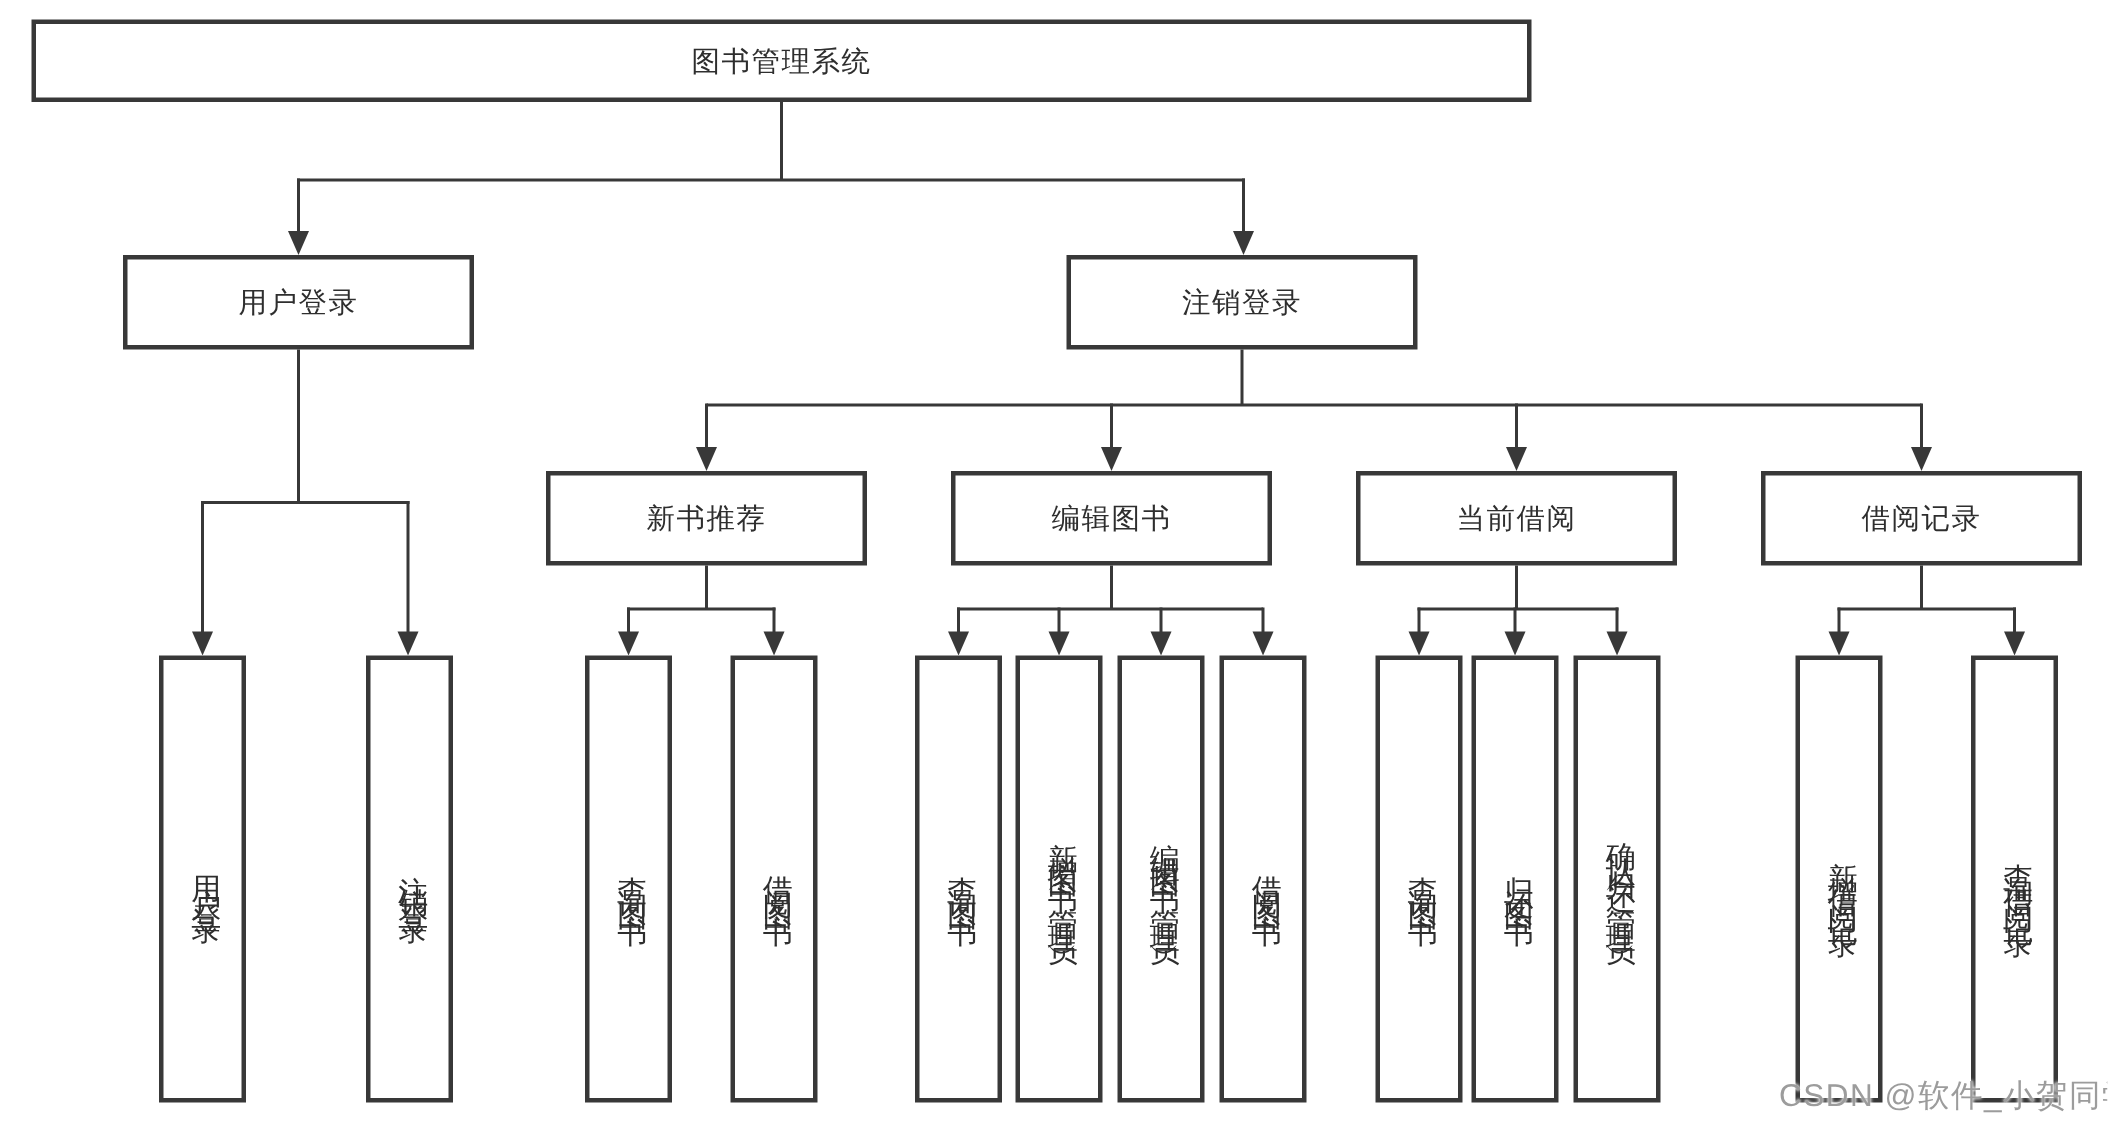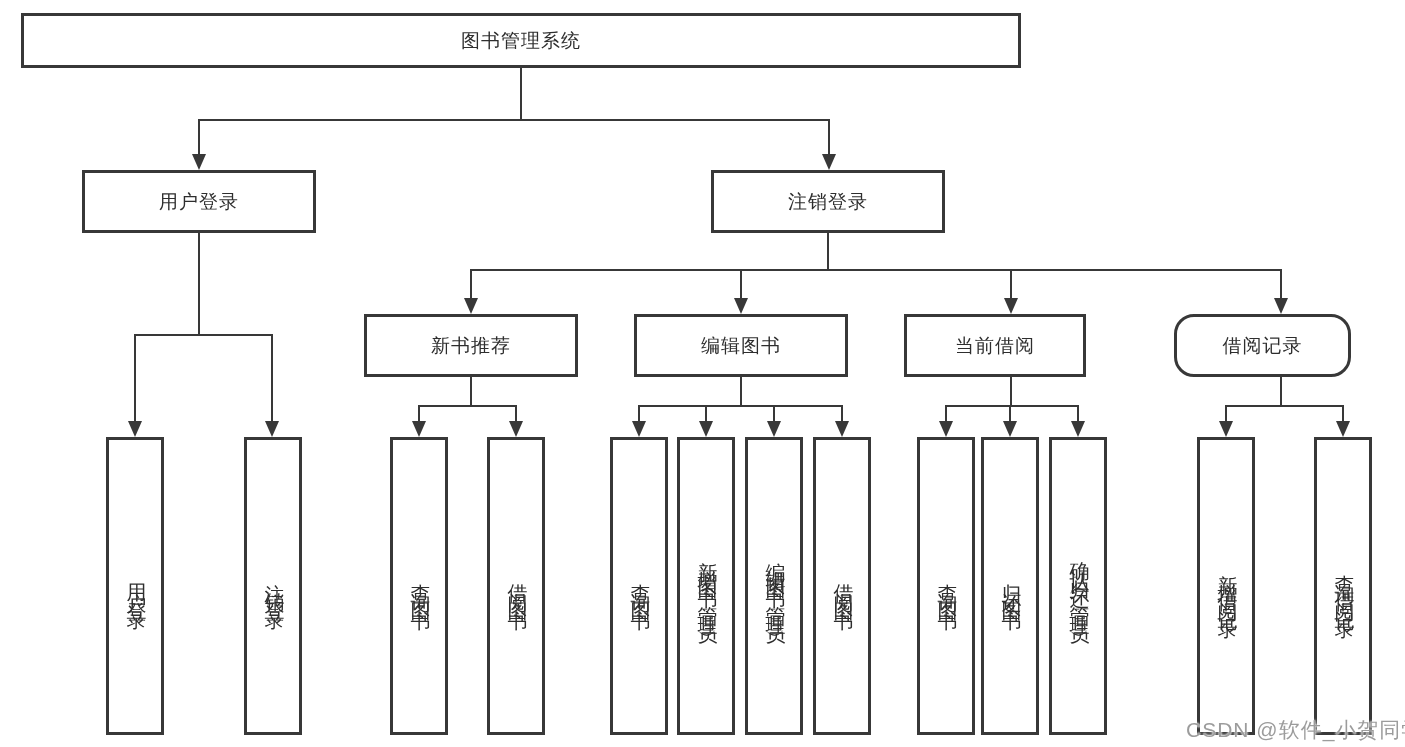--- a/index.html
+++ b/index.html
@@ -68,24 +68,24 @@
   <div class="arrow" style="left:1004px;top:298px;"></div>
   <div class="line" style="left:1280px;top:269px;width:2px;height:31px;"></div>
   <div class="arrow" style="left:1274px;top:298px;"></div>
 
   <div class="box h" style="left:364px;top:314px;width:214px;height:63px;">
     <span>新书推荐</span>
   </div>
   <div class="box h" style="left:634px;top:314px;width:214px;height:63px;">
     <span>编辑图书</span>
   </div>
-  <div class="box h" style="left:904px;top:314px;width:182px;height:63px;">
+  <div class="box h" style="left:904px;top:314px;width:214px;height:63px;">
     <span>当前借阅</span>
   </div>
-  <div class="box h" style="left:1174px;top:314px;width:177px;height:63px;border-radius:20px;">
+  <div class="box h" style="left:1174px;top:314px;width:214px;height:63px;">
     <span>借阅记录</span>
   </div>
 
   <div class="line" style="left:470px;top:377px;width:2px;height:29px;"></div>
   <div class="line" style="left:418px;top:405px;width:99px;height:2px;"></div>
   <div class="line" style="left:418px;top:405px;width:2px;height:18px;"></div>
   <div class="arrow" style="left:412px;top:421px;"></div>
   <div class="line" style="left:515px;top:405px;width:2px;height:18px;"></div>
   <div class="arrow" style="left:509px;top:421px;"></div>
 

